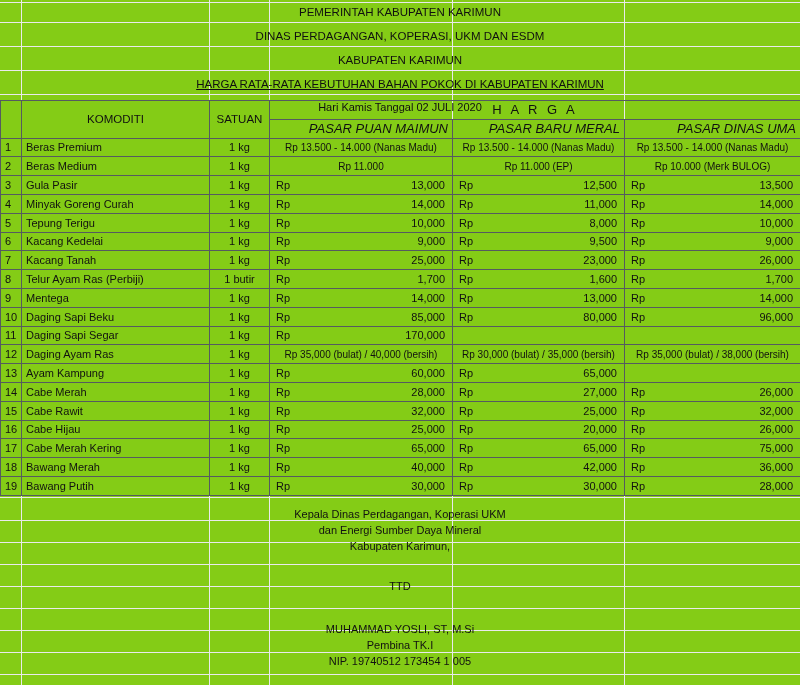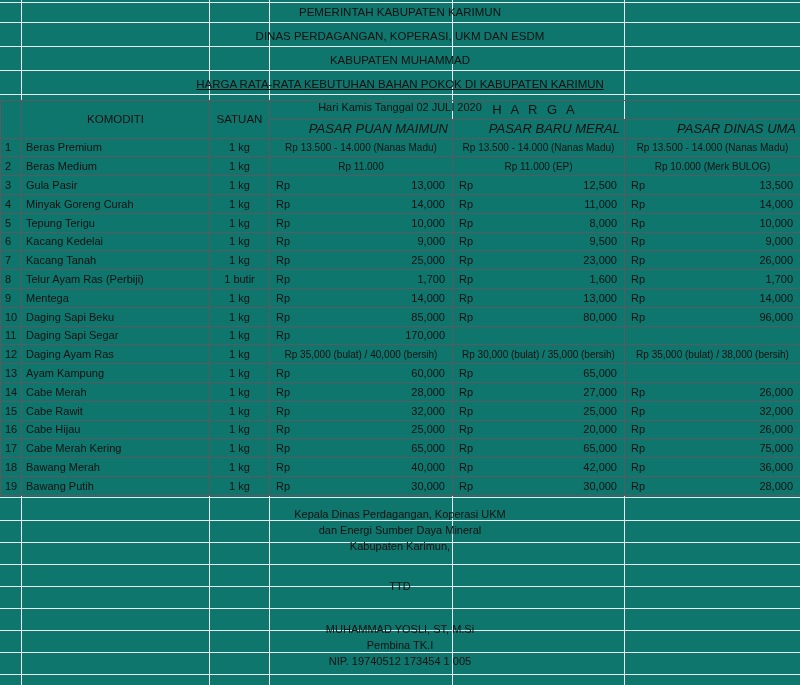--- a/index.html
+++ b/index.html
@@ -6,21 +6,21 @@
   html, body {
     margin: 0; padding: 0;
     width: 800px; height: 685px;
     background: #ffffff;
     font-family: "Liberation Sans", sans-serif;
     overflow: hidden;
   }
   #sheet {
     position: relative;
     width: 800px; height: 685px;
-    background: #0f766e;
+    background: #84cc16;
   }
 
   
   .grid-layer { position: absolute; inset: 0; pointer-events: none; }
   .gl-v { position: absolute; top: 0; bottom: 0; width: 1px; background: #e9eaec; }
   .gl-h { position: absolute; left: 0; right: 0; height: 1px; background: #e9eaec; }
 
   
   .titles {
     position: absolute; left: 0; right: 0; top: 0;
@@ -134,21 +134,21 @@
       <div class="gl-h" style="top: 586px;"></div>
       <div class="gl-h" style="top: 608px;"></div>
       <div class="gl-h" style="top: 630px;"></div>
       <div class="gl-h" style="top: 652px;"></div>
       <div class="gl-h" style="top: 674px;"></div>
     </div>
 
   <div class="titles">
     <div class="t-line">PEMERINTAH KABUPATEN KARIMUN</div>
     <div class="t-line">DINAS PERDAGANGAN, KOPERASI, UKM DAN ESDM</div>
-    <div class="t-line">KABUPATEN MUHAMMAD</div>
+    <div class="t-line">KABUPATEN KARIMUN</div>
     <div class="t-line t-underline">HARGA RATA-RATA KEBUTUHAN BAHAN POKOK DI KABUPATEN KARIMUN</div>
     <div class="t-line t-date">Hari Kamis Tanggal 02 JULI 2020</div>
   </div>
 
   <table class="main">
     <colgroup>
       <col class="c-no">
         <col class="c-kom">
         <col class="c-sat">
       <col class="c-p1">

